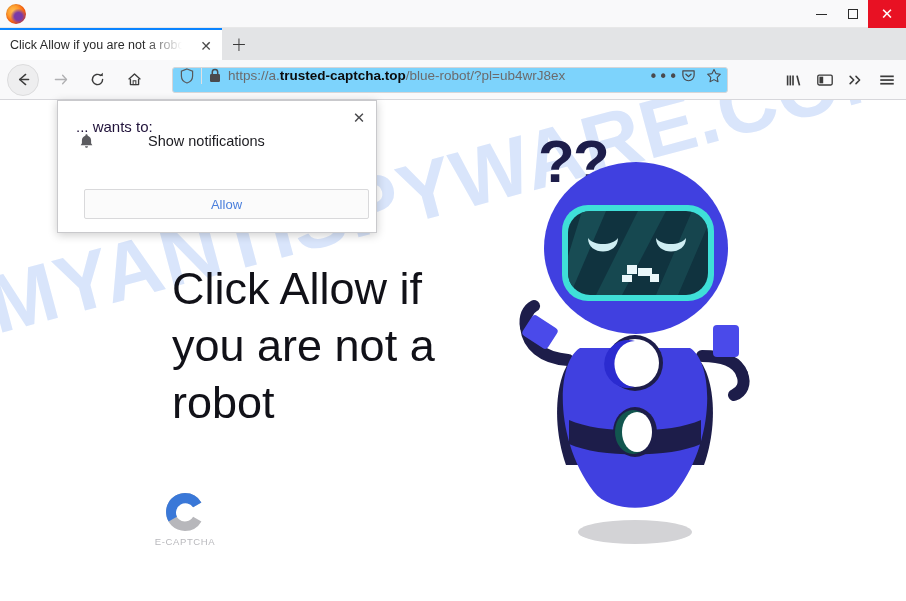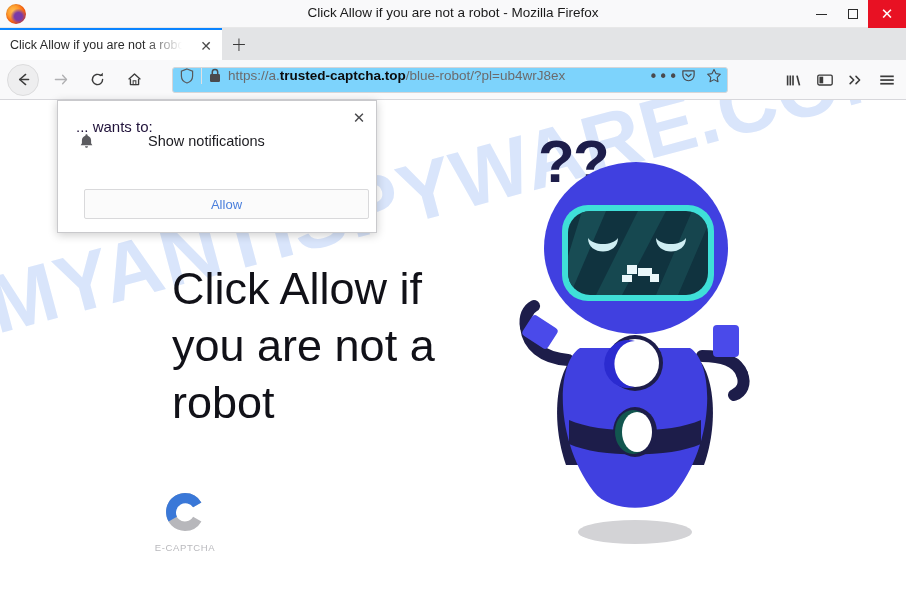--- a/index.html
+++ b/index.html
@@ -265,21 +265,20 @@
     top: 388px;
     width: 70px;
     text-align: center;
   }
   .captcha-brand .mark {
     width: 48px; height: 48px;
     margin: 0 auto;
     position: relative;
   }
   .captcha-brand .lbl {
-    margin-top: 6px;
     font-size: 9.5px;
     letter-spacing: 0.6px;
     color: #b9b9bd;
     font-family: "Liberation Sans", sans-serif;
   }
 
   .robot-wrap {
     position: absolute;
     left: 470px;
     top: 20px;
@@ -350,21 +349,20 @@
     box-sizing: border-box;
   }
 </style>
 </head>
 <body>
 
 <div id="app">
 
   <div class="titlebar">
     <div class="ff-logo"></div>
-    <div class="win-title">Click Allow if you are not a robot - Mozilla Firefox</div>
     <div class="win-controls">
       <div class="win-btn">
         <span class="minglyph"></span>
       </div>
       <div class="win-btn">
         <span class="maxglyph"></span>
       </div>
       <div class="win-btn close">
         <span class="closeglyph">✕</span>
       </div>

